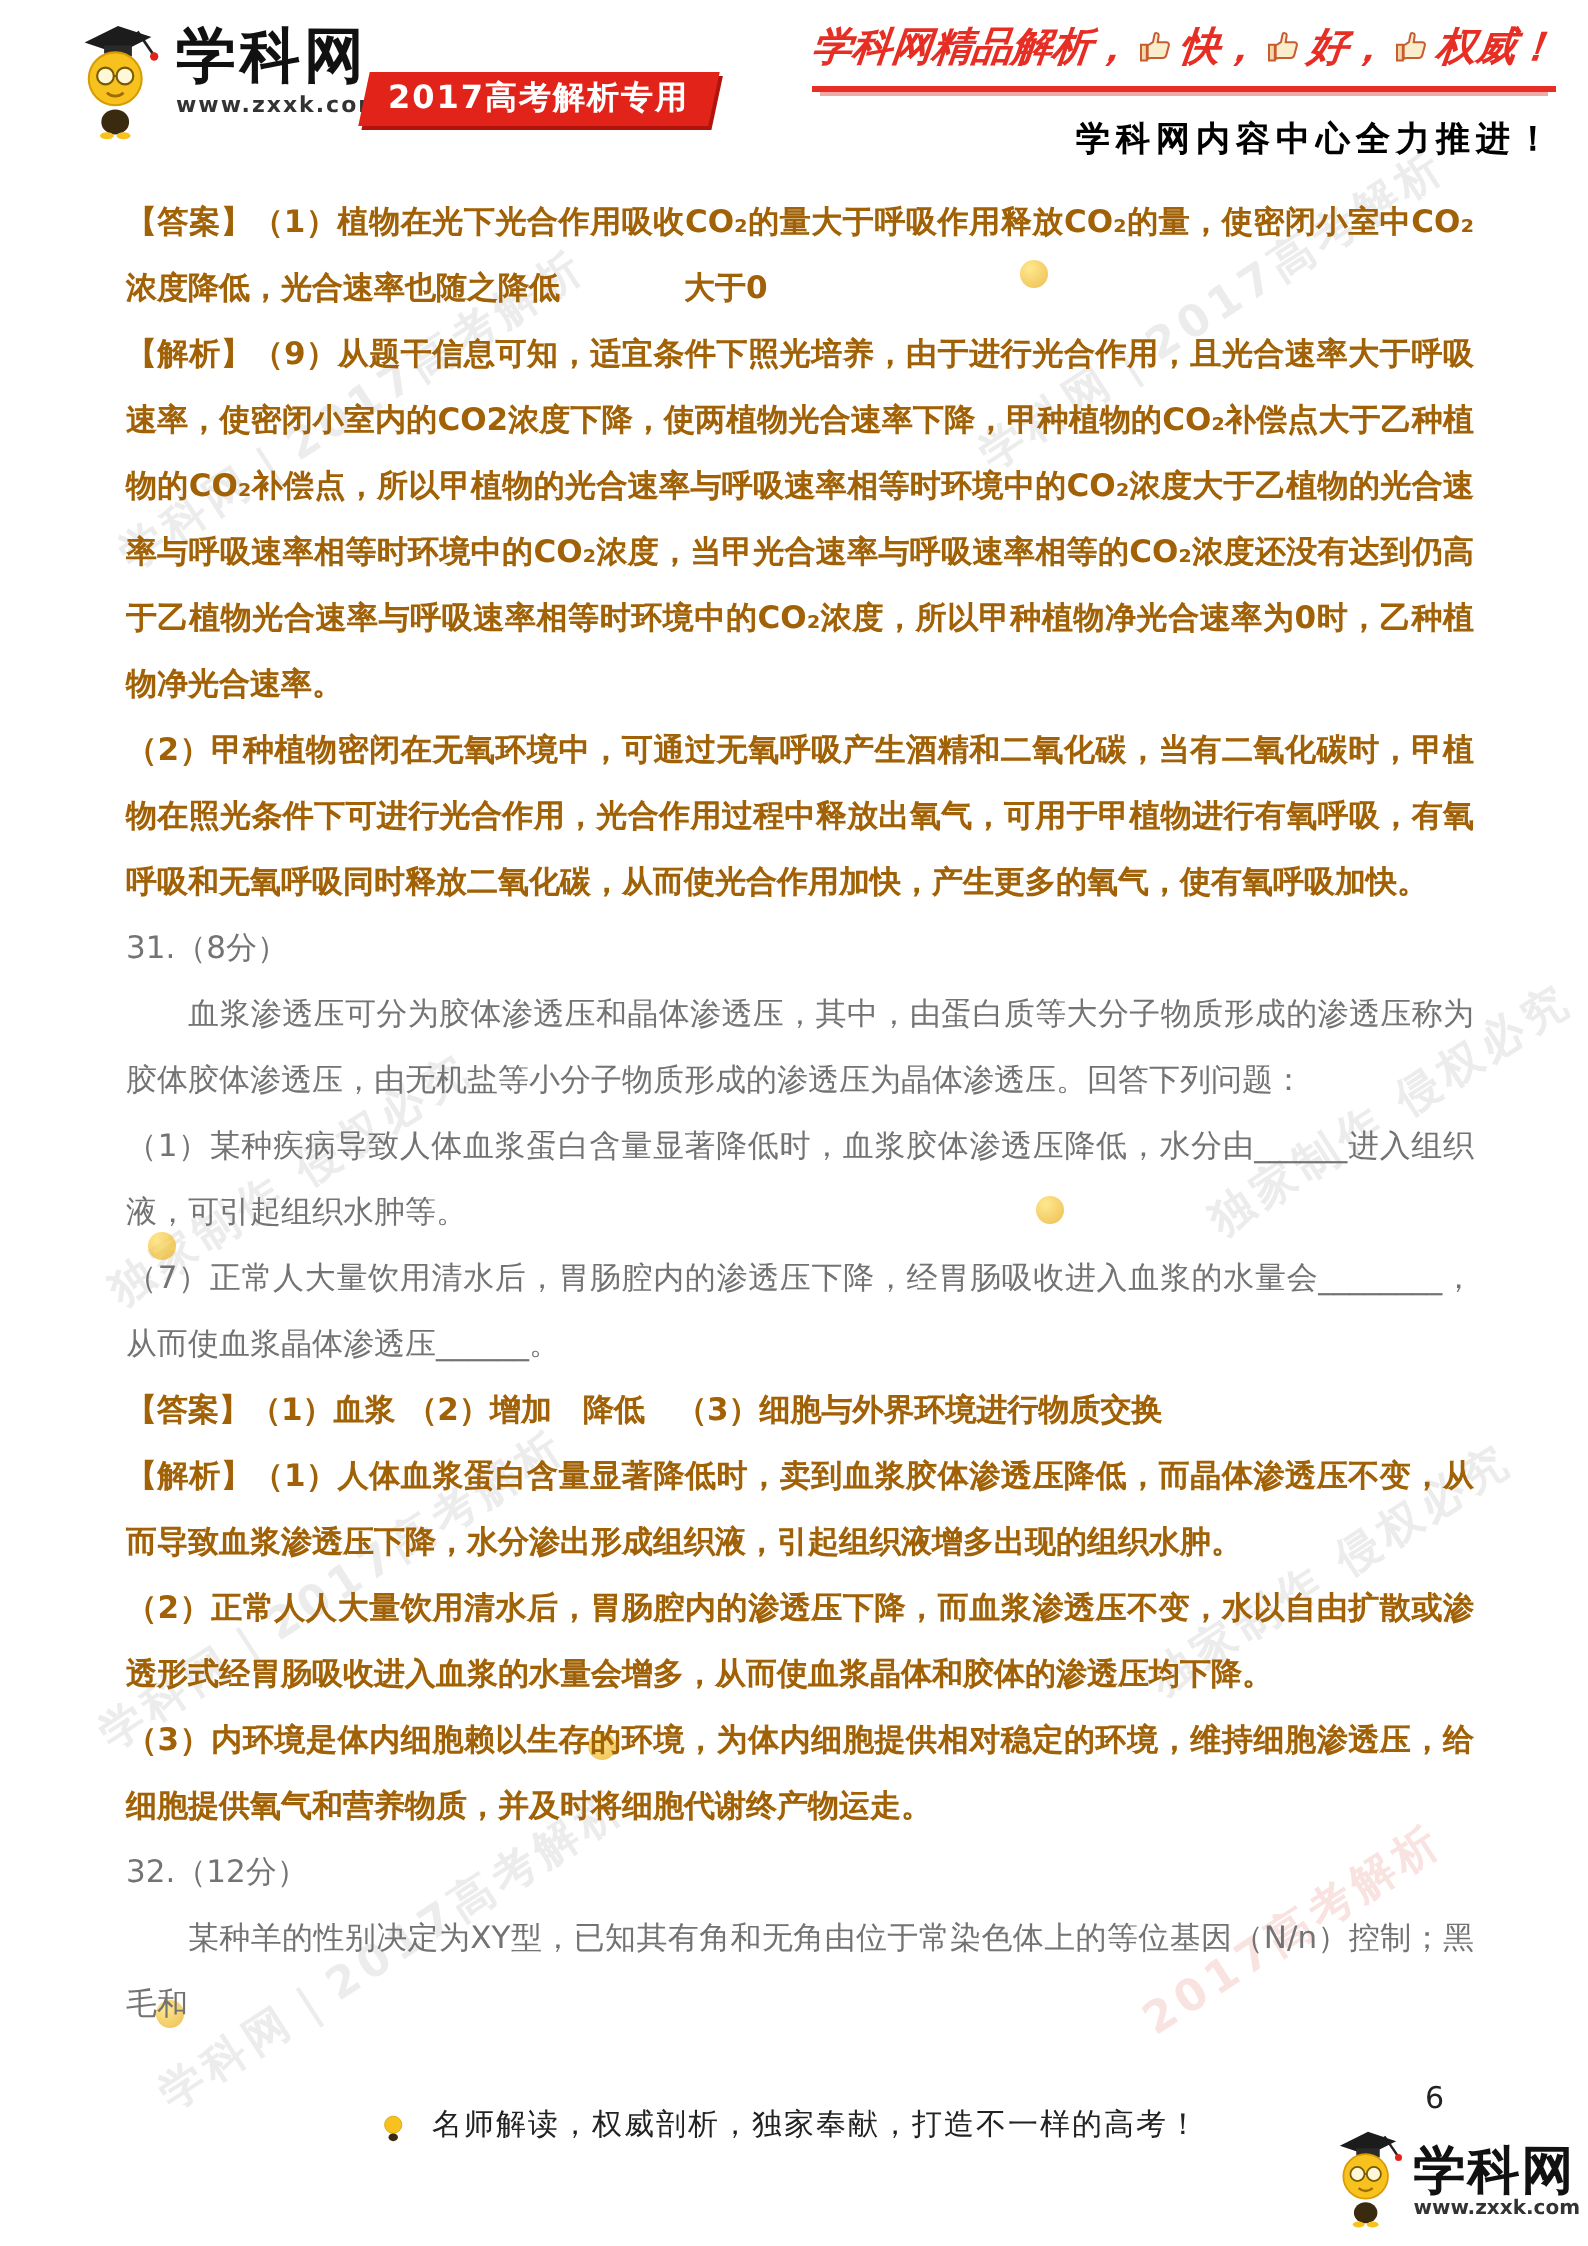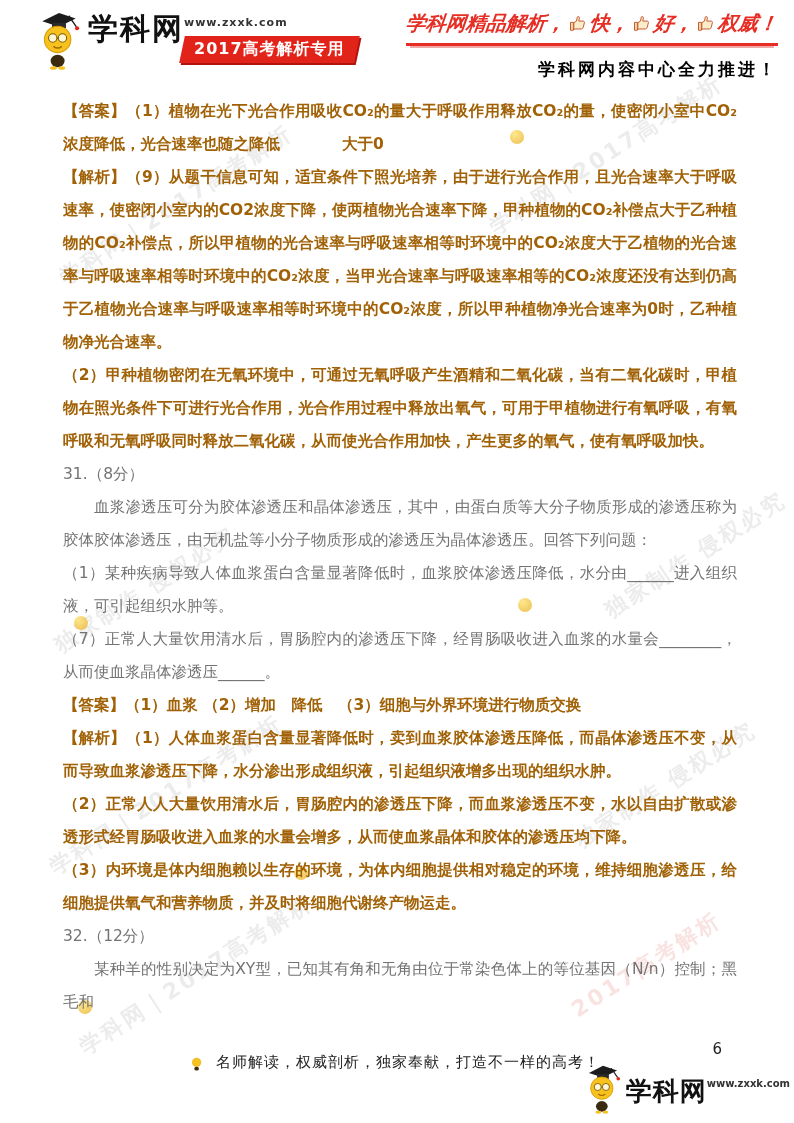--- a/index.html
+++ b/index.html
@@ -8,21 +8,21 @@
     width:794px; height:1123px;
     background:#ffffff;
     position:relative;
     overflow:hidden;
     font-family:"DejaVu Sans", sans-serif;
   }
   .page { position:absolute; inset:0; }
 
   
   .logo-block { position:absolute; left:36px; top:6px; display:flex; align-items:flex-start; gap:6px; }
-  .logo-text { display:flex; flex-direction:row; margin-top:8px; }
+  .logo-text { display:flex; flex-direction:column; margin-top:8px; }
   .site-name { font-size:30px; font-weight:bold; color:#111; letter-spacing:2px; line-height:30px;
                text-shadow:1px 1px 0 #fff, -1px -1px 0 #fff; }
   .site-url  { font-size:11px; font-weight:bold; color:#333; letter-spacing:1px; margin-top:2px; }
   .banner { position:absolute; left:182px; top:36px; background:#e2231a; color:#fff;
             transform:skewX(-12deg); padding:3px 12px; box-shadow:2px 2px 0 #b0140d; }
   .banner-inner { display:block; transform:skewX(12deg); font-size:16px; font-weight:bold; letter-spacing:1px; }
   .slogan-area { position:absolute; right:16px; top:10px; width:372px; text-align:right; }
   .slogan-line { display:flex; justify-content:flex-end; align-items:center; gap:2px;
                  color:#e62e24; font-weight:bold; font-style:italic; font-size:20px;
                  padding-bottom:6px; border-bottom:3px solid #e62e24;

